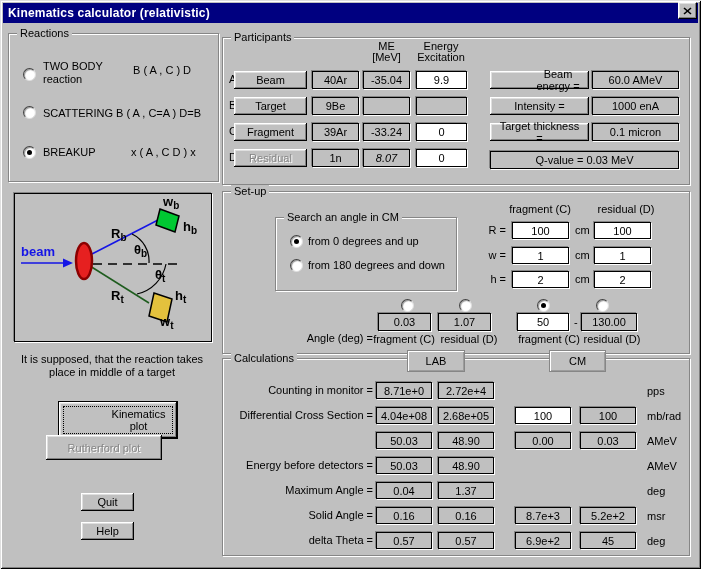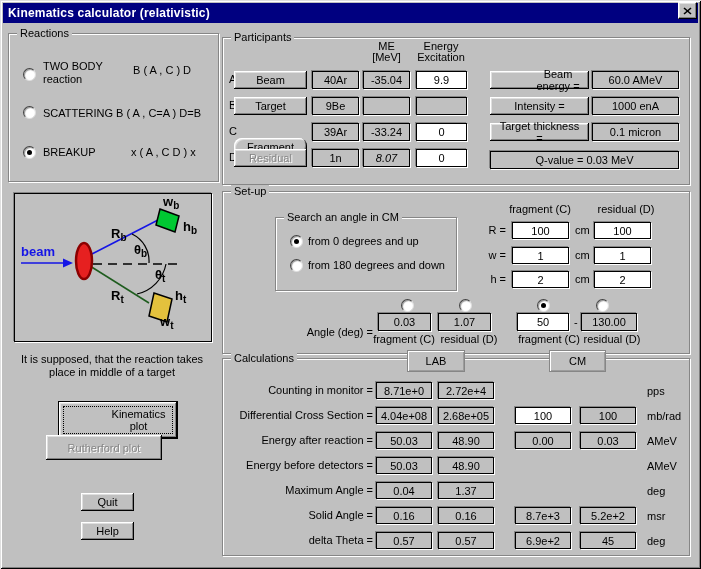--- a/index.html
+++ b/index.html
@@ -100,21 +100,21 @@
     <div class="fld" style="left:140px;top:33px;width:47px;height:18px;">-35.04</div>
     <input class="fld" style="left: 193px; top: 33px; width: 51px; height: 18px;" value="9.9">
 
     <span class="lbl" style="left:6px;top:61px;">B</span>
     <button class="b95" style="left:11px;top:59px;width:73px;height:18px;">Target</button>
     <div class="fld" style="left:89px;top:59px;width:47px;height:18px;">9Be</div>
     <div class="fld" style="left:140px;top:59px;width:47px;height:18px;"></div>
     <div class="fld" style="left:193px;top:59px;width:51px;height:18px;"></div>
 
     <span class="lbl" style="left:6px;top:87px;">C</span>
-    <button class="b95" style="left:11px;top:100px;width:73px;height:18px;border-radius:8px;">Fragment</button>
+    <button class="b95" style="left:11px;top:85px;width:73px;height:18px;">Fragment</button>
     <div class="fld" style="left:89px;top:85px;width:47px;height:18px;">39Ar</div>
     <div class="fld" style="left:140px;top:85px;width:47px;height:18px;">-33.24</div>
     <input class="fld" style="left: 193px; top: 85px; width: 51px; height: 18px;" value="0">
 
     <span class="lbl" style="left:6px;top:113px;">D</span>
     <button class="b95 disabled" style="left:11px;top:111px;width:73px;height:18px;">Residual</button>
     <div class="fld" style="left:89px;top:111px;width:47px;height:18px;">1n</div>
     <div class="fld" style="left:140px;top:111px;width:47px;height:18px;font-style:italic;">8.07</div>
     <input class="fld" style="left: 193px; top: 111px; width: 51px; height: 18px;" value="0">
 
@@ -187,21 +187,21 @@
     <div class="lbl r" style="left:243px;top:81px;width:40px;">h =</div>
     <input class="fld" style="left: 289px; top: 79px; width: 57px; height: 17px;" value="2">
     <span class="lbl" style="left:352px;top:81px;">cm</span>
     <input class="fld" style="left: 371px; top: 79px; width: 57px; height: 17px;" value="2">
 
     <span class="radio" style="left:178px;top:107px;"></span>
     <span class="radio" style="left:236px;top:107px;"></span>
     <span class="radio sel" style="left:314px;top:107px;"></span>
     <span class="radio" style="left:373px;top:107px;"></span>
 
-    <div class="lbl r" style="left:20px;top:134px;width:130px;">Angle (deg) =</div>
+    <div class="lbl r" style="left:20px;top:140px;width:130px;">Angle (deg) =</div>
     <div class="fld" style="left:155px;top:121px;width:53px;height:18px;">0.03</div>
     <div class="fld" style="left:215px;top:121px;width:53px;height:18px;">1.07</div>
     <input class="fld" style="left: 294px; top: 121px; width: 52px; height: 18px;" value="50">
     <span class="lbl" style="left:351px;top:124px;">-</span>
     <div class="fld" style="left:358px;top:121px;width:56px;height:18px;">130.00</div>
 
     <div class="lbl c" style="left:146px;top:141px;width:70px;">fragment (C)</div>
     <div class="lbl c" style="left:211px;top:141px;width:70px;">residual (D)</div>
     <div class="lbl c" style="left:291px;top:141px;width:70px;">fragment (C)</div>
     <div class="lbl c" style="left:354px;top:141px;width:70px;">residual (D)</div>
@@ -217,21 +217,20 @@
     <div class="fld" style="left:215px;top:23px;width:56px;height:17px;">2.72e+4</div>
     <span class="lbl" style="left:424px;top:26px;">pps</span>
 
     <div class="lbl r" style="left:4px;top:50px;width:146px;">Differential Cross Section =</div>
     <div class="fld" style="left:153px;top:48px;width:56px;height:17px;">4.04e+08</div>
     <div class="fld" style="left:215px;top:48px;width:56px;height:17px;">2.68e+05</div>
     <input class="fld" style="left: 292px; top: 48px; width: 56px; height: 17px;" value="100">
     <div class="fld" style="left:357px;top:48px;width:56px;height:17px;">100</div>
     <span class="lbl" style="left:424px;top:51px;">mb/rad</span>
 
-    <div class="lbl r" style="left:4px;top:75px;width:146px;">Energy after reaction =</div>
     <div class="fld" style="left:153px;top:73px;width:56px;height:17px;">50.03</div>
     <div class="fld" style="left:215px;top:73px;width:56px;height:17px;">48.90</div>
     <div class="fld" style="left:292px;top:73px;width:56px;height:17px;">0.00</div>
     <div class="fld" style="left:357px;top:73px;width:56px;height:17px;">0.03</div>
     <span class="lbl" style="left:424px;top:76px;">AMeV</span>
 
     <div class="lbl r" style="left:4px;top:100px;width:146px;">Energy before detectors =</div>
     <div class="fld" style="left:153px;top:98px;width:56px;height:17px;">50.03</div>
     <div class="fld" style="left:215px;top:98px;width:56px;height:17px;">48.90</div>
     <span class="lbl" style="left:424px;top:101px;">AMeV</span>

